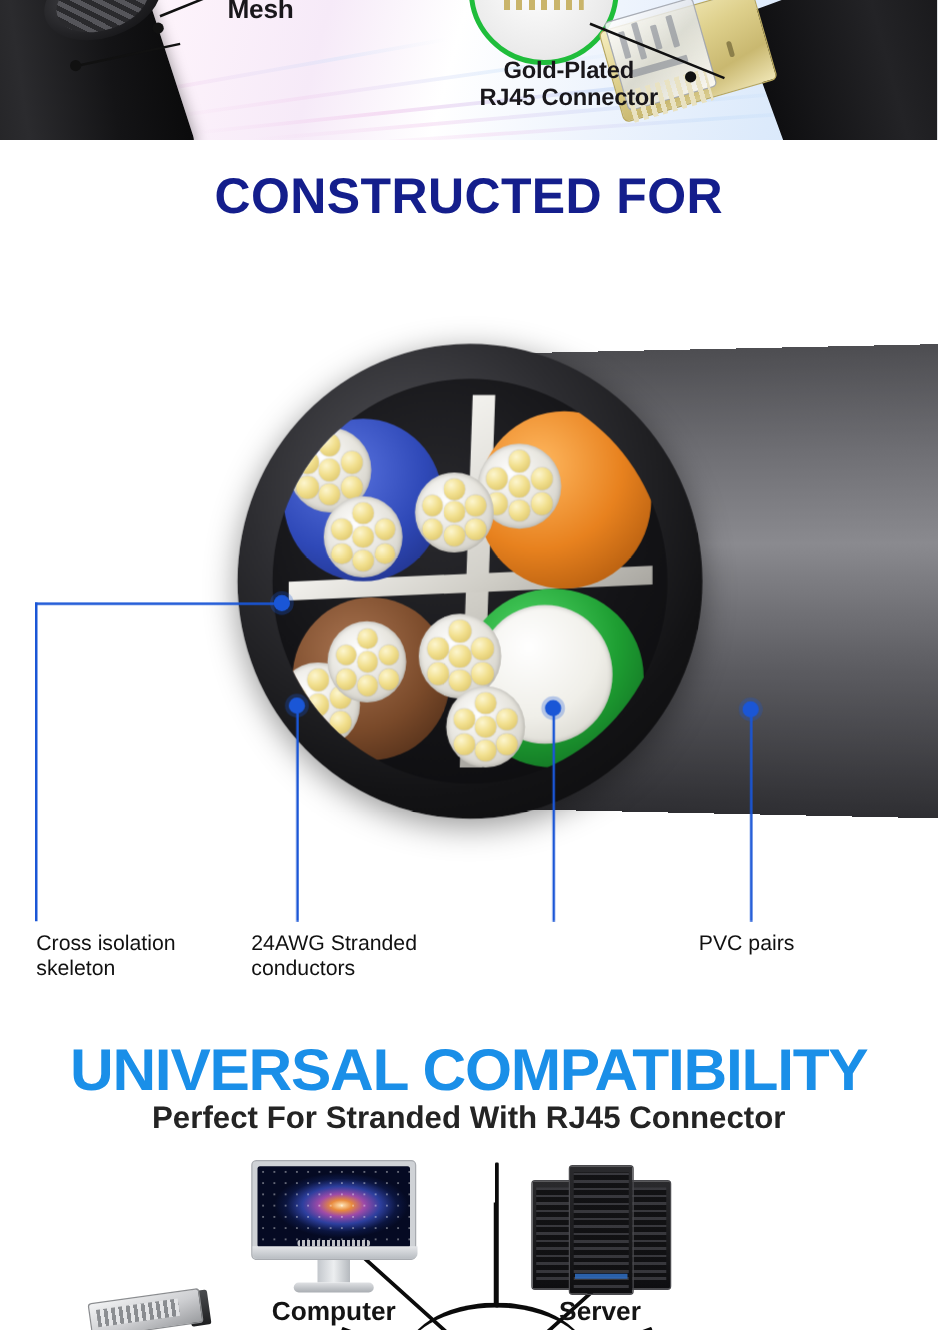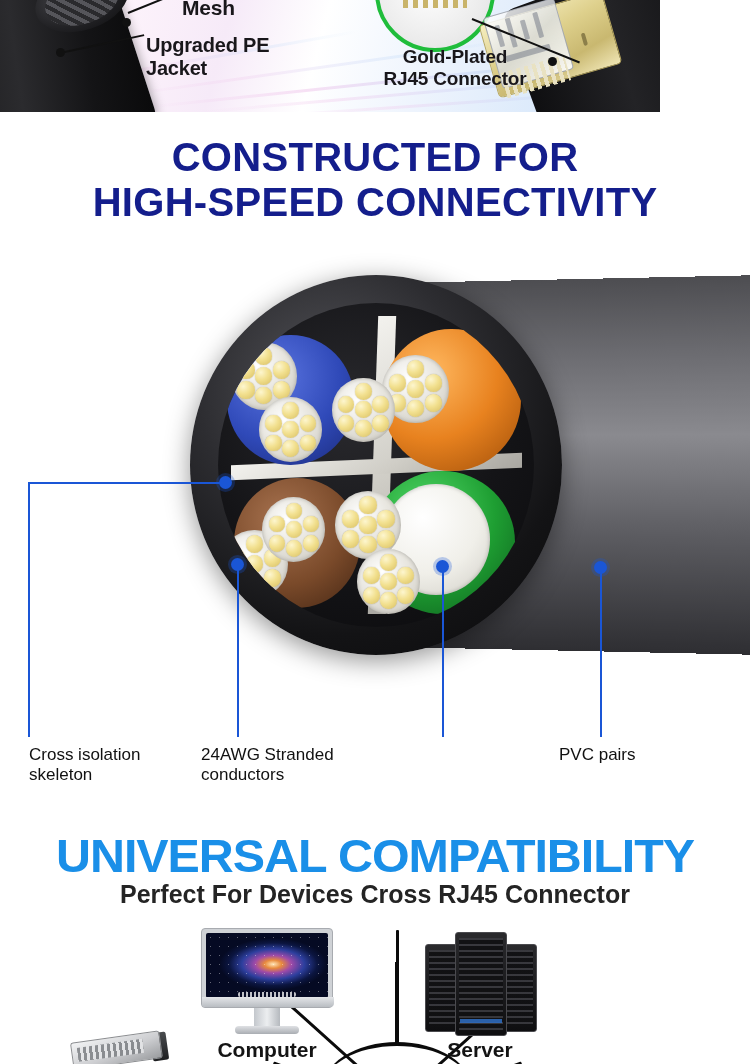--- a/index.html
+++ b/index.html
@@ -3,21 +3,21 @@
 <meta charset="utf-8">
 <style>
   html,body{margin:0;padding:0;}
   body{
     width:750px;height:1064px;background:#fff;overflow:hidden;position:relative;
     font-family:"Liberation Sans",sans-serif;
   }
   .page{position:relative;width:750px;height:1064px;overflow:hidden;background:#fff;}
 
   
-  .banner{position:absolute;left:0;top:0;width:660px;height:112px;overflow:hidden;
+  .banner{position:absolute;left:0;top:0;width:750px;height:112px;overflow:hidden;
     background:linear-gradient(105deg,#ffffff 0%,#fdf3fb 18%,#f6eaf8 34%,#ffffff 48%,#eef4fd 64%,#dceafb 82%,#cfe2fa 100%);}
   .banner .streak{position:absolute;height:3px;border-radius:3px;opacity:.55;
     background:linear-gradient(90deg,rgba(255,255,255,0) 0%,#f0c8ec 30%,#bcd8f8 70%,rgba(255,255,255,0) 100%);}
   .banner .streak.s1{left:150px;top:78px;width:520px;transform:rotate(-6deg);}
   .banner .streak.s2{left:200px;top:90px;width:470px;transform:rotate(-5deg);opacity:.4;}
   .banner .streak.s3{left:120px;top:66px;width:400px;transform:rotate(-8deg);opacity:.3;}
   .banner .streak.s4{left:260px;top:100px;width:440px;transform:rotate(-4deg);opacity:.35;}
   .banner .streak.s5{left:60px;top:56px;width:300px;transform:rotate(-10deg);opacity:.25;}
 
   
@@ -193,29 +193,26 @@
     <div class="lead-blk" style="left:128px;top:12px;width:60px;transform:rotate(-22deg);"></div>
     <div class="dot-blk" style="left:122px;top:18px;"></div>
 
     <div class="lead-blk" style="left:60px;top:52px;width:86px;transform:rotate(-12deg);"></div>
     <div class="dot-blk" style="left:56px;top:48px;"></div>
 
     <div class="lead-blk" style="left:472px;top:18px;width:116px;transform:rotate(22deg);"></div>
     <div class="dot-blk" style="left:548px;top:57px;"></div>
 
     <div class="b-label b-mesh">Mesh</div>
-    <div class="b-label b-pe" style="white-space:pre-line;">Upgraded PE
-Jacket</div>
     <div class="b-label b-gold" style="white-space:pre-line;">Gold-Plated
 RJ45 Connector</div>
   </div>
 
   <div class="headline">
     <div>CONSTRUCTED FOR</div>
-    <div>HIGH-SPEED CONNECTIVITY</div>
   </div>
 
   <div class="cs-wrap">
     <div class="cs-body"></div>
 
     <div class="cs-ring">
       <div class="cs-inner">
 
         <div class="skel v"></div>
         <div class="skel h"></div>
@@ -342,21 +339,21 @@
     <div class="dot" style="left:594px;top:306px;"></div>
 
     <div class="cs-label" style="left:29px;top:490px;width:165px;white-space:pre-line;">Cross isolation
 skeleton</div>
     <div class="cs-label" style="left:201px;top:490px;width:200px;white-space:pre-line;">24AWG Stranded
 conductors</div>
     <div class="cs-label" style="left:559px;top:490px;width:160px;white-space:pre-line;">PVC pairs</div>
   </div>
 
   <div class="uc-title">UNIVERSAL COMPATIBILITY</div>
-  <div class="uc-sub">Perfect For Devices Cross RJ45 Connector</div>
+  <div class="uc-sub">Perfect For Stranded With RJ45 Connector</div>
 
   <div class="dev-wrap"></div>
 
   <div class="hub-stem"></div>
   <div class="hub"></div>
 
   <div class="ray" style="left:396px;top:930px;width:3px;height:116px;"></div>
   <div class="ray" style="left:396px;top:952px;width:3px;height:150px;transform:rotate(48deg);"></div>
   <div class="ray" style="left:396px;top:952px;width:3px;height:150px;transform:rotate(-48deg);"></div>
   <div class="ray" style="left:396px;top:976px;width:3px;height:132px;transform:rotate(70deg);"></div>

